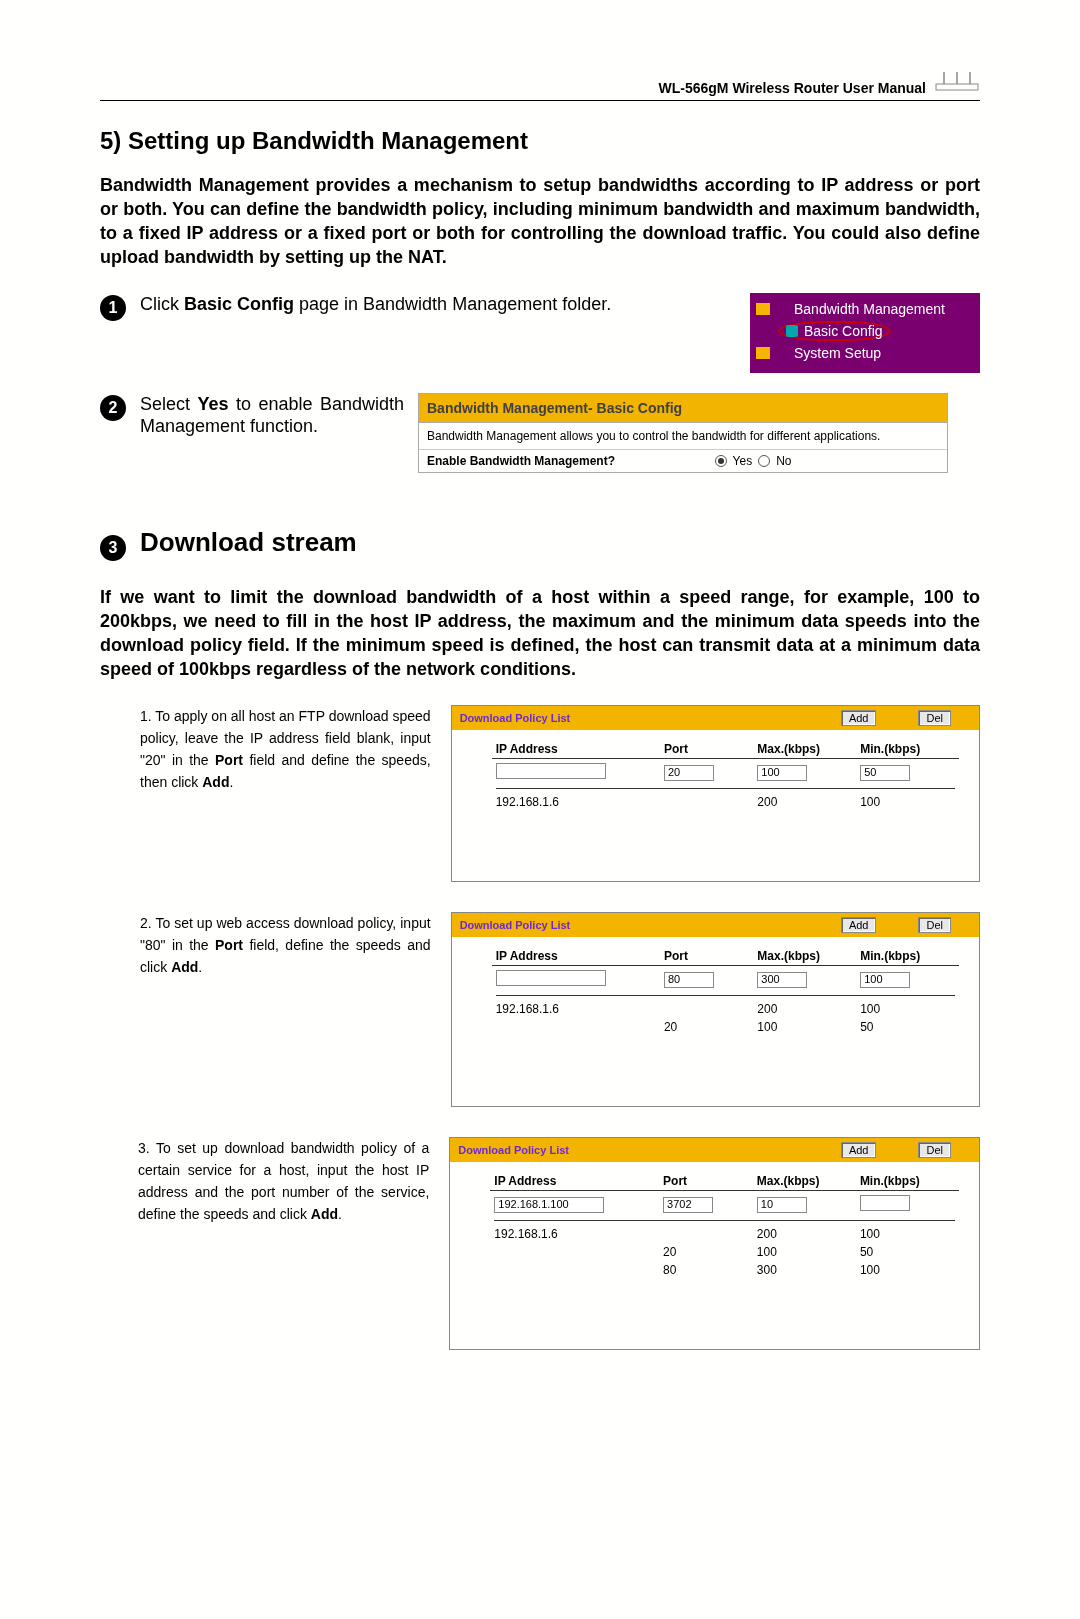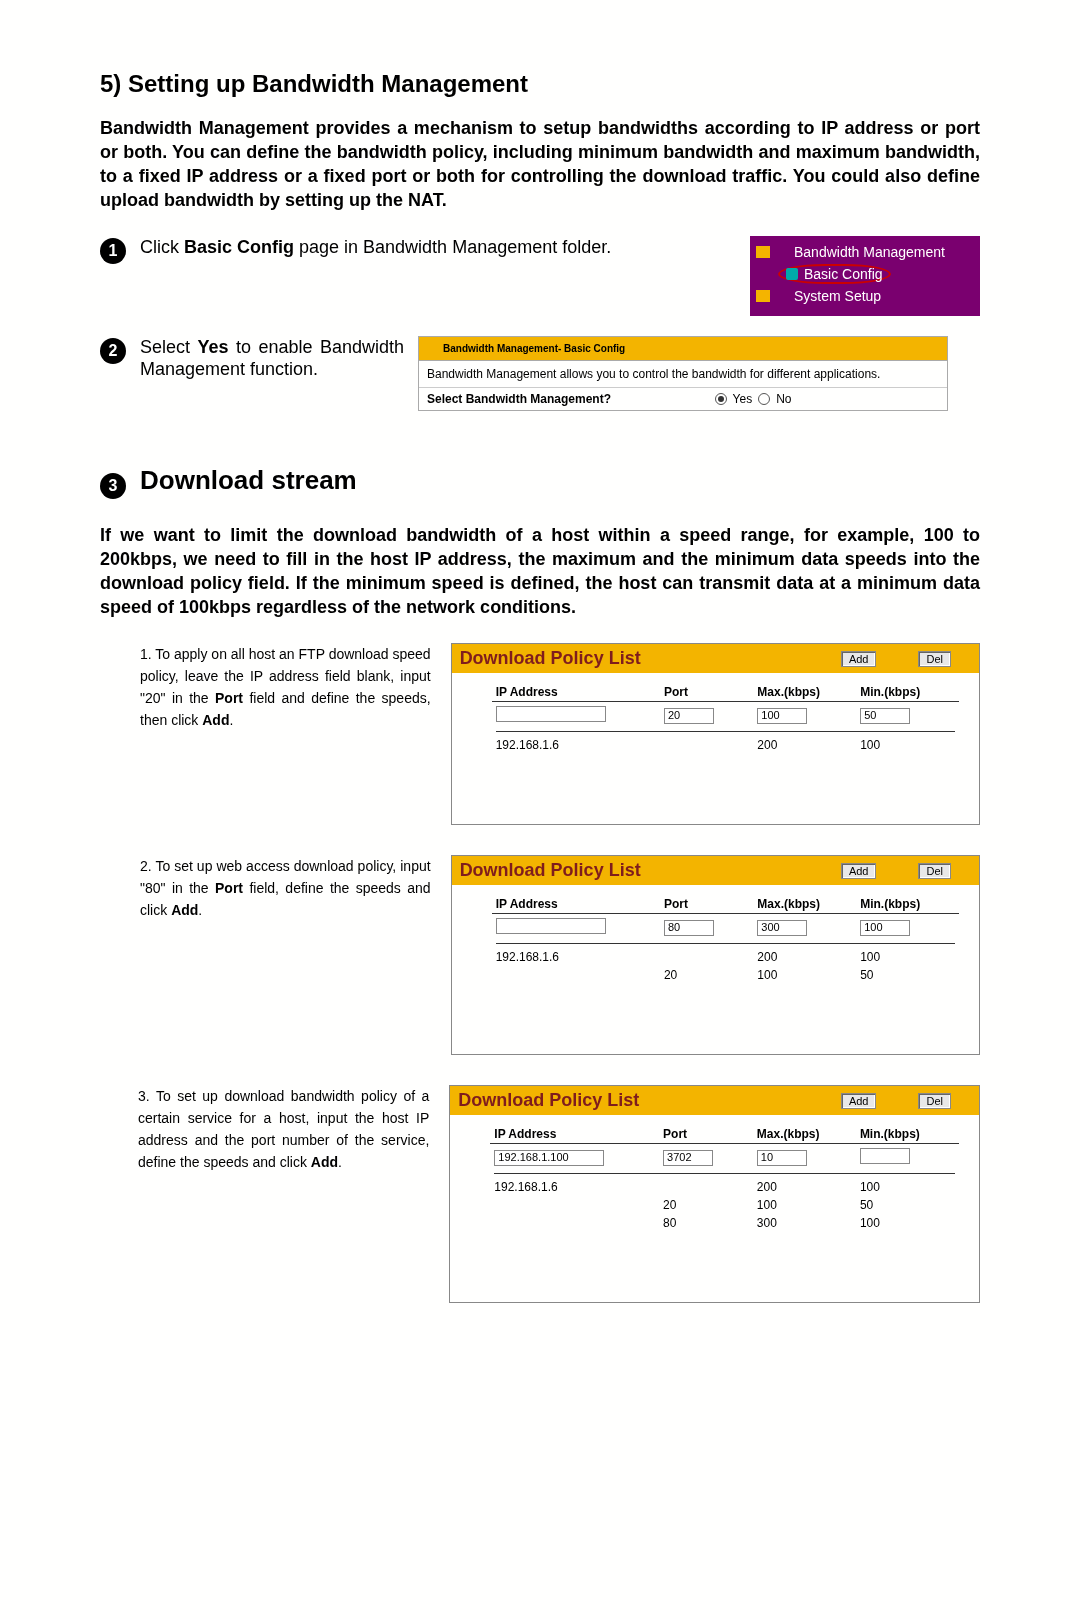--- a/index.html
+++ b/index.html
@@ -95,24 +95,24 @@
     align-items:center;
     gap:6px;
   }
   .config-box {
     border:1px solid #aaa;
     width:530px;
     font-size:12px;
   }
   .config-box .cb-head {
     background:#f3b400;
-    color:#000000;
-    font-weight:bold;
-    padding:6px 24px;
-    font-size:10px;
+    color:#404040;
+    font-weight:bold;
+    padding:6px 8px;
+    font-size:14px;
     border-bottom:1px solid #aaa;
   }
   .config-box .cb-desc {
     padding:6px 8px;
     font-size:12px;
     border-bottom:1px solid #ccc;
   }
   .config-box .cb-row {
     display:flex;
     align-items:center;
@@ -137,23 +137,23 @@
     position:relative;
   }
   .policy-head {
     background:#f3b400;
     display:flex;
     align-items:center;
     padding:4px 8px;
     gap:8px;
   }
   .policy-head .title {
-    color:#7f1d1d;
-    font-weight:bold;
-    font-size:18px;
+    color:#6d28d9;
+    font-weight:bold;
+    font-size:11px;
     flex:1;
   }
   .btn {
     background:#e8e8e8;
     border:1px solid #888;
     font-size:11px;
     padding:1px 7px;
     color:#000;
     box-shadow:1px 1px 0 #666 inset, -1px -1px 0 #fff inset;
   }
@@ -192,20 +192,31 @@
     font-size:14px;
     font-weight:bold;
     padding:2px 8px;
   }
   .bold { font-weight:bold; }
 </style>
 </head>
 <body>
 
 <div class="page">
+  <div class="header-row">
+    <span class="header-title">WL-566gM Wireless Router User Manual</span>
+    <span class="router-icon">
+      <svg width="46" height="22" viewBox="0 0 46 22">
+        <rect x="2" y="14" width="42" height="6" fill="none" stroke="#888" stroke-width="1"></rect>
+        <line x1="10" y1="14" x2="10" y2="2" stroke="#888" stroke-width="1.5"></line>
+        <line x1="23" y1="14" x2="23" y2="2" stroke="#888" stroke-width="1.5"></line>
+        <line x1="36" y1="14" x2="36" y2="2" stroke="#888" stroke-width="1.5"></line>
+      </svg>
+    </span>
+  </div>
 
   <h2 class="section-heading">5) Setting up Bandwidth Management</h2>
   <p class="para">Bandwidth Management provides a mechanism to setup bandwidths according to IP address or port or both. You can define the bandwidth policy, including minimum bandwidth and maximum bandwidth, to a fixed IP address or a fixed port or both for controlling the download traffic. You could also define upload bandwidth by setting up the NAT.</p>
 
   <div class="step-row">
     <div class="step-bullet">1</div>
     <div class="step-text" style="width:480px;">
       <span>Click </span><span class="bold">Basic Config</span><span> page in Bandwidth Management folder.</span>
     </div>
     <div class="nav-shot">
@@ -228,21 +239,21 @@
 
   <div class="step-row">
     <div class="step-bullet">2</div>
     <div class="step-text" style="width:264px;">
       <span>Select </span><span class="bold">Yes</span><span> to enable Bandwidth Management function.</span>
     </div>
     <div class="config-box">
       <div class="cb-head">Bandwidth Management- Basic Config</div>
       <div class="cb-desc">Bandwidth Management allows you to control the bandwidth for different applications.</div>
       <div class="cb-row">
-        <span class="lbl">Select Bandwidth Management?</span>
+        <span class="lbl">Enable Bandwidth Management?</span>
         <span class="radio-dot on"></span>
         <span>Yes</span>
         <span class="radio-dot"></span>
         <span>No</span>
       </div>
     </div>
   </div>
 
   <div style="display:flex; align-items:center; gap:14px;">
     <div class="step-bullet" style="margin-top:30px;">3</div>

